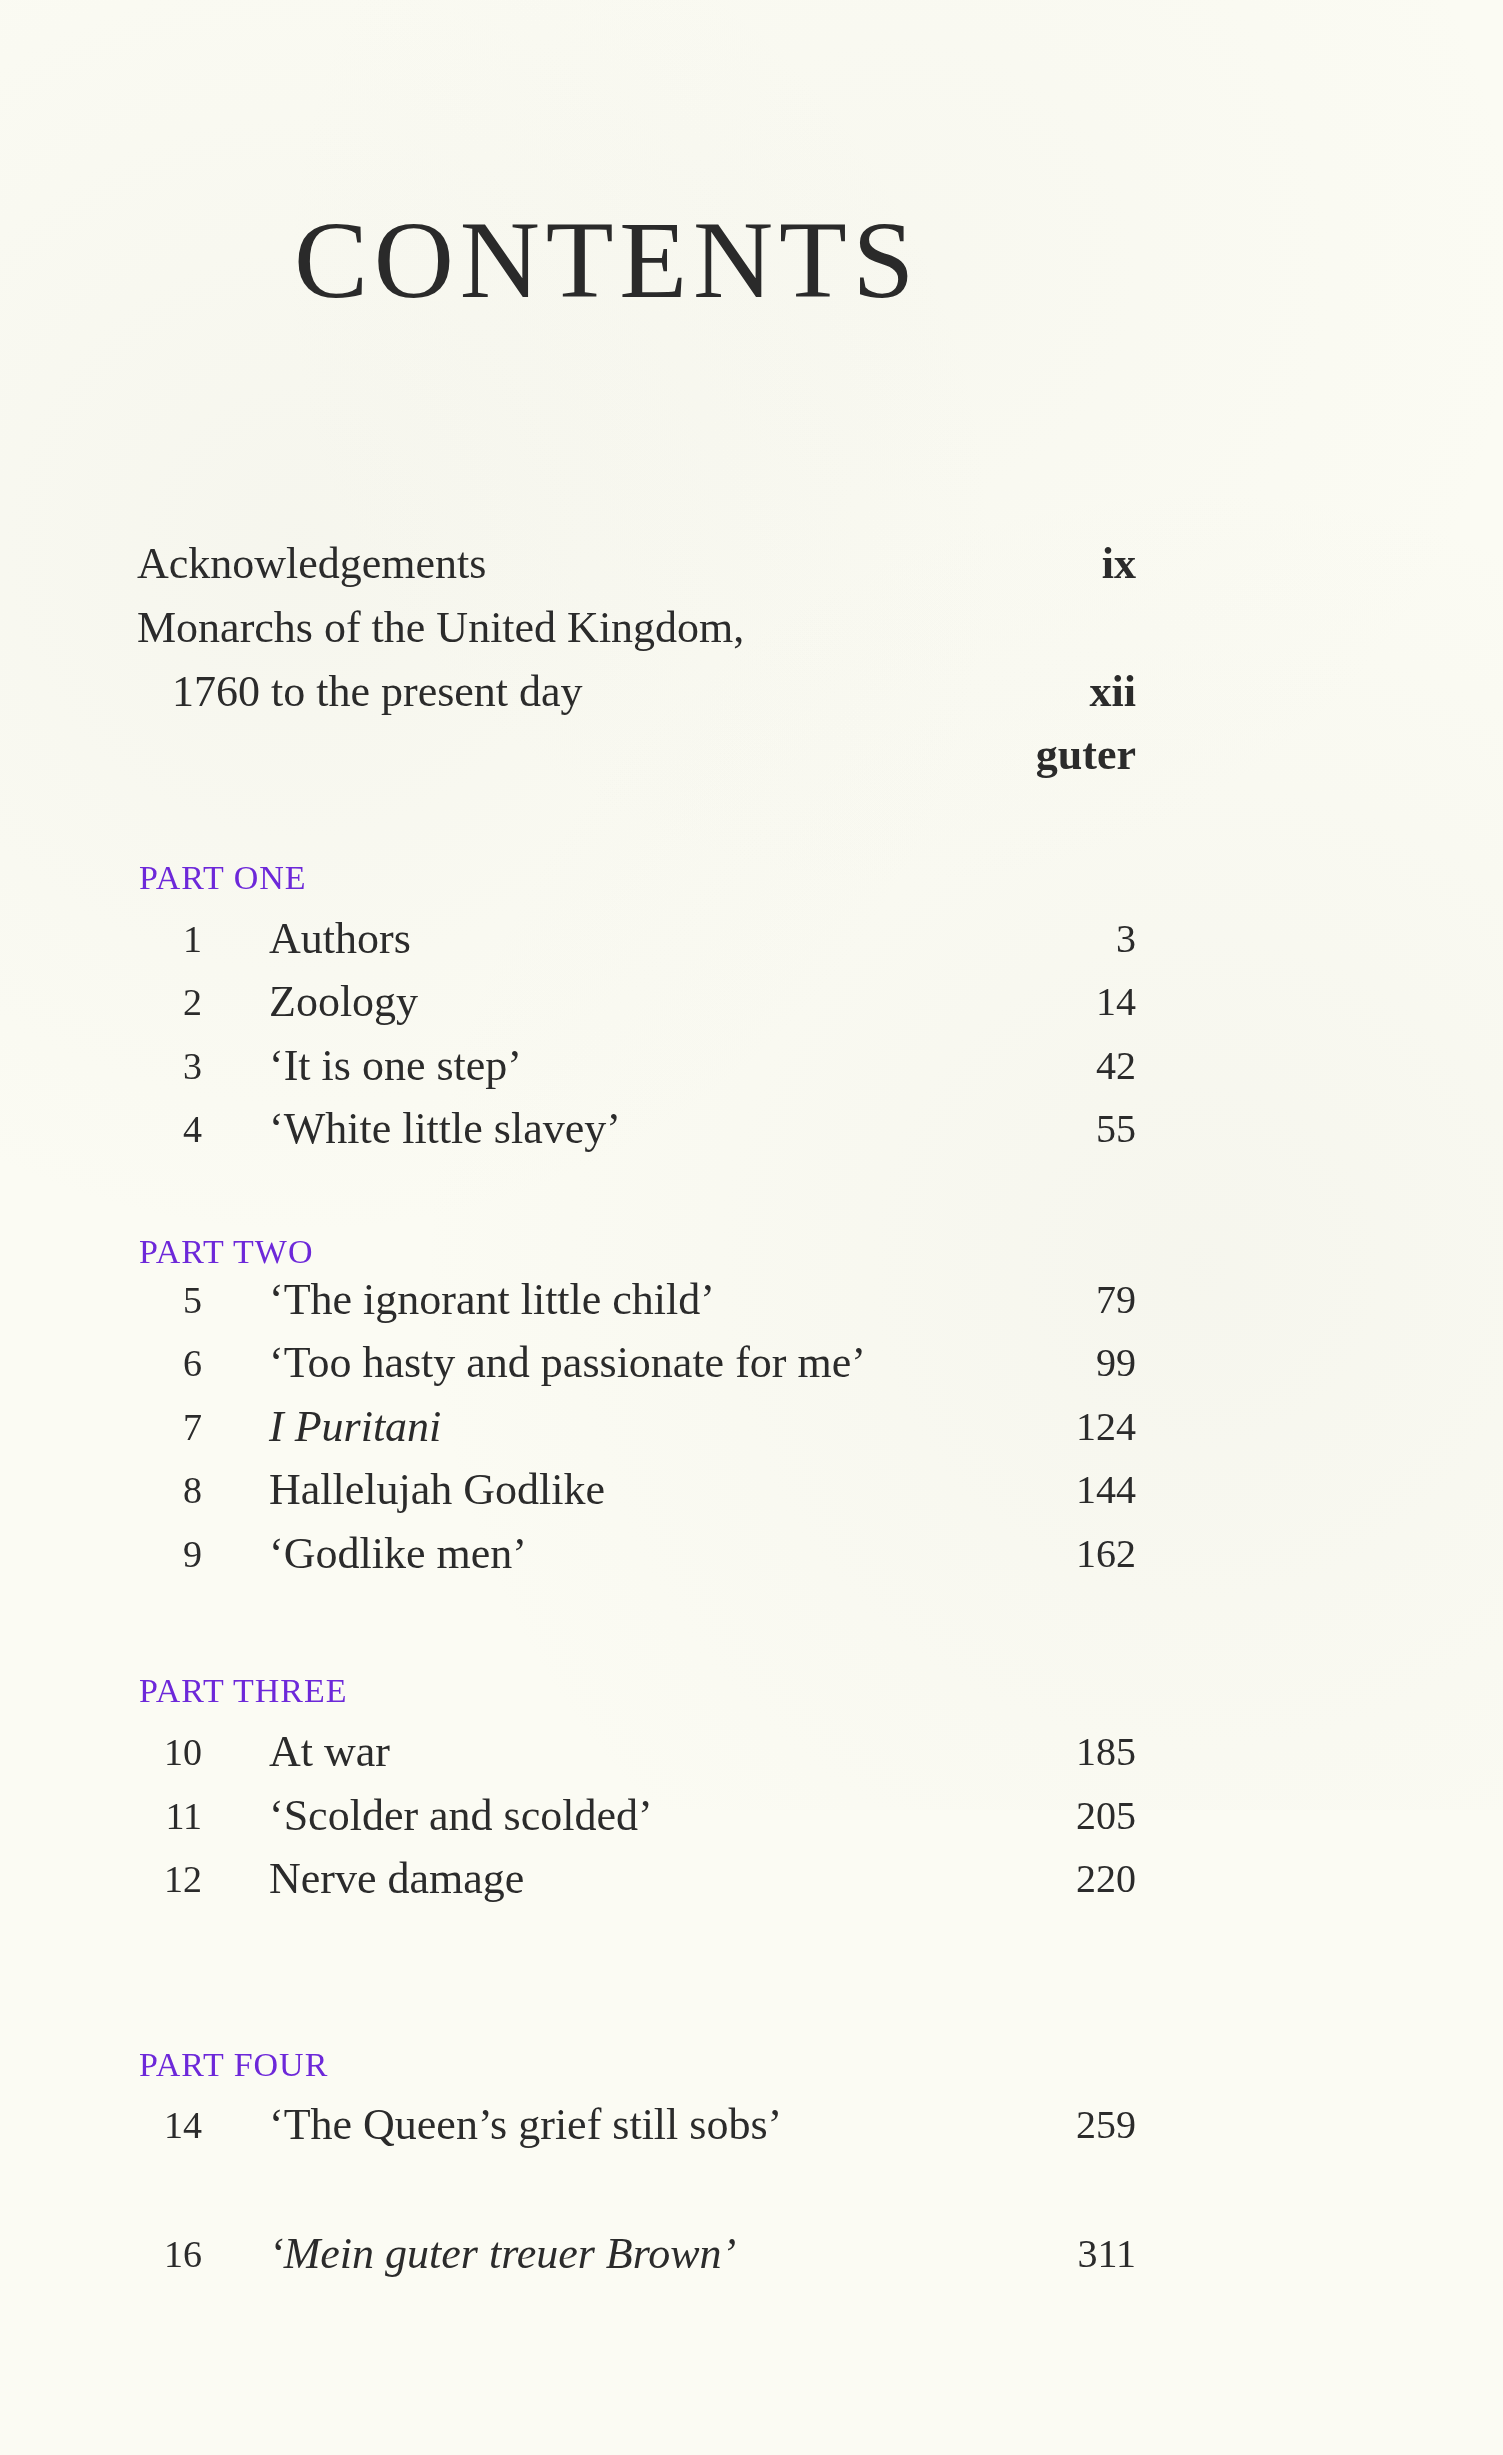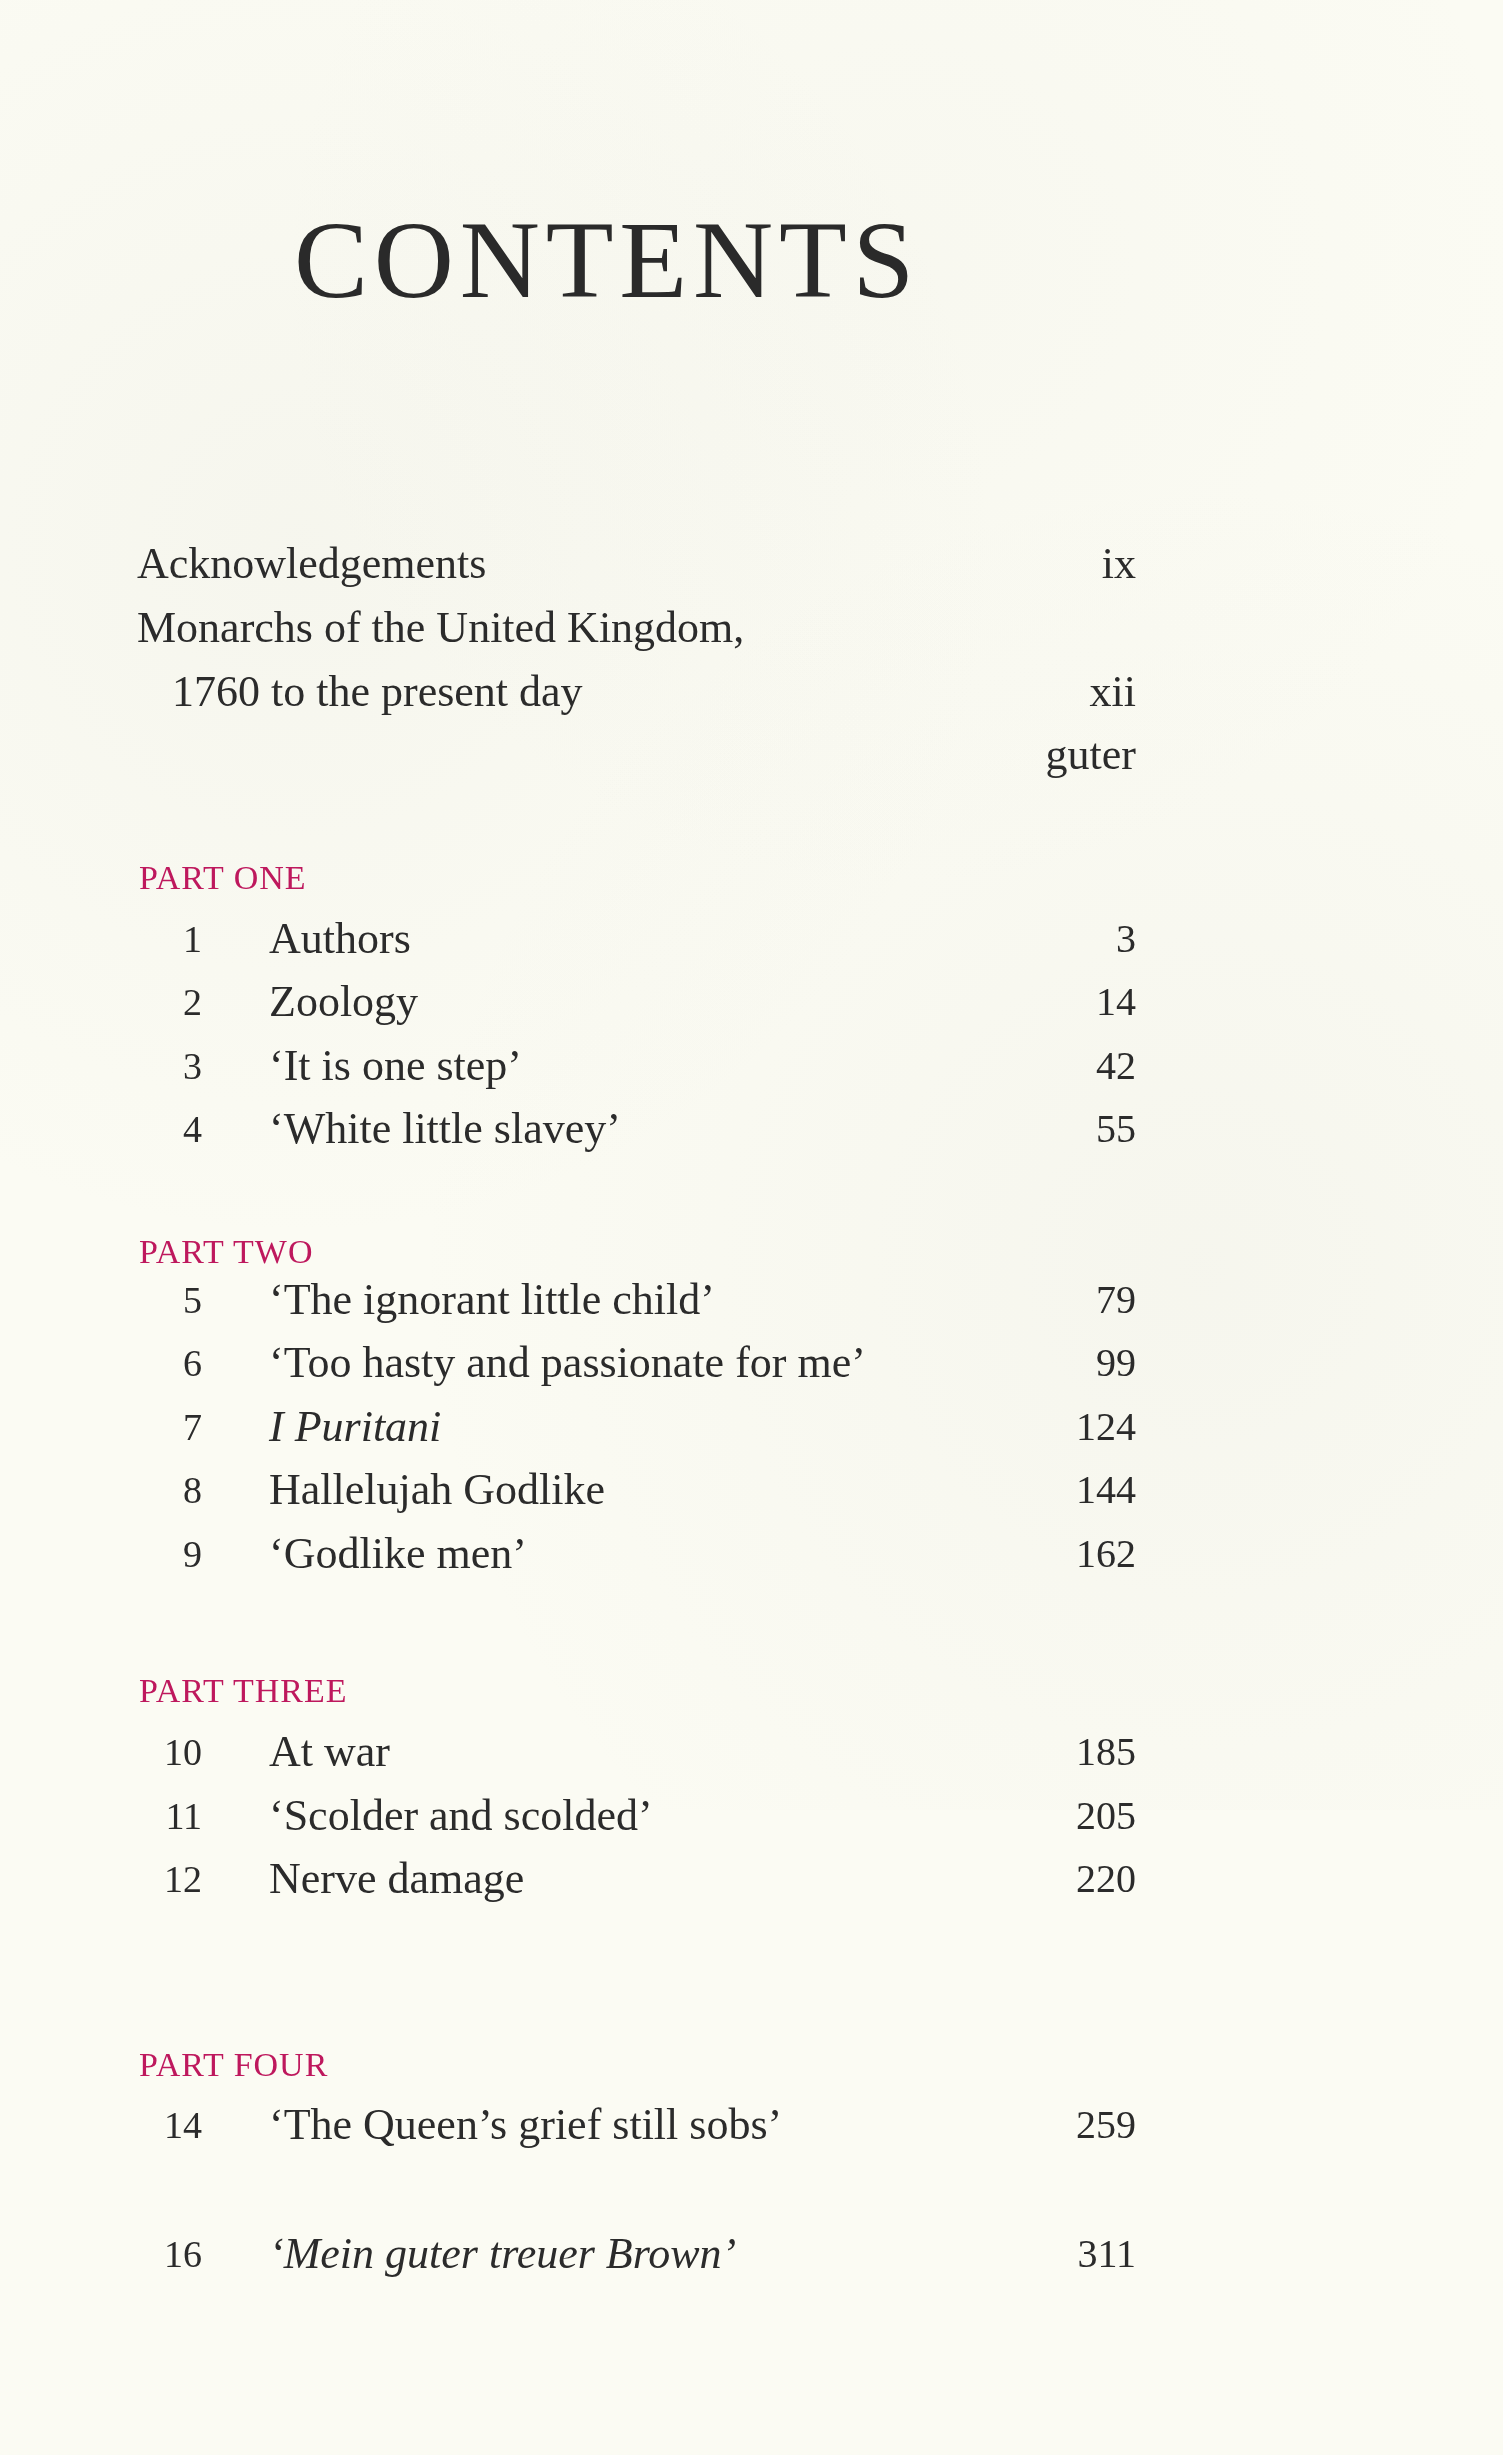--- a/index.html
+++ b/index.html
@@ -56,29 +56,30 @@
     position: absolute;
     left: 137px;
     bottom: 0;
   }
   .line .text.indent { left: 172px; }
   .line .page-num {
     position: absolute;
     right: calc(1503px - 1136px);
     bottom: 0;
     text-align: right;
+    font-weight: bold;
   }
   .part-heading {
     position: absolute;
     left: 139px;
     font-size: 34px;
     line-height: 38px;
     letter-spacing: 1px;
     white-space: nowrap;
-    color: #be185d;
+    color: #6d28d9;
   }
   .chapter {
     position: absolute;
     left: 0;
     width: 1503px;
     height: 58px;
     font-size: 44px;
     line-height: 58px;
     white-space: nowrap;
   }

